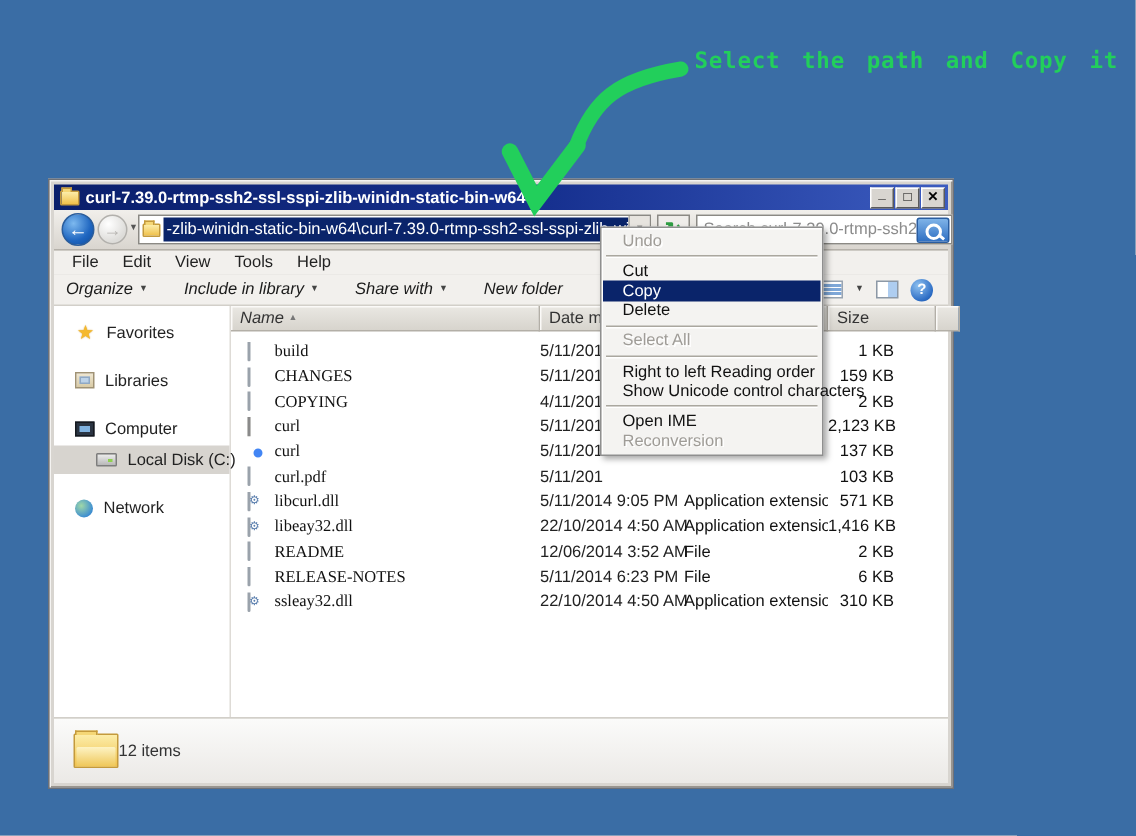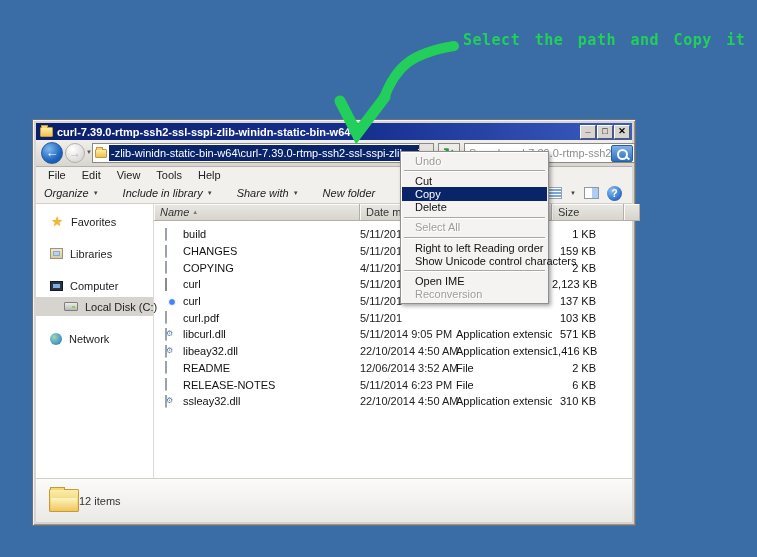--- a/index.html
+++ b/index.html
@@ -119,21 +119,21 @@
   .headerrow { height:17px; flex:none; display:flex; }
   .hcell { flex:none; display:flex; align-items:center; gap:3px; padding-left:6px;
            font-size:11px; color:#333;
            background:linear-gradient(#eae8e3,#d7d4cd);
            border-right:1px solid #b3afa7; border-bottom:1px solid #b3afa7;
            box-shadow:inset 1px 1px 0 #fbfaf8; }
   .sort-glyph { font-size:6px; color:#777; }
   .rows { padding-top:5px; }
   .row { height:16.7px; display:flex; align-items:center; font-size:11px; color:#111; }
   .cell-name { width:206px; flex:none; display:flex; align-items:center; gap:5px;
-               padding-left:11px; white-space:nowrap; overflow:hidden; }
+               padding-left:11px; white-space:nowrap; overflow:hidden;font-family:Liberation Serif, serif; }
   .cell-date { width:96px; flex:none; color:#222; white-space:nowrap; }
   .cell-type { width:96px; flex:none; white-space:nowrap; overflow:hidden; }
   .cell-size { width:50px; flex:none; text-align:right; padding-right:6px; white-space:nowrap; }
 
   .fi { width:13px; height:13px; flex:none; position:relative; }
   .pg { width:10px; height:12px; margin:0 auto; border:1px solid #9aa2ab; border-radius:1px;
         background:linear-gradient(135deg,#ffffff 72%,#e7edf2 72%); position:relative; }
   .fi-dll .pg::after, .fi-vbs .pg::after { position:absolute; left:0; right:0; top:1px;
         text-align:center; font-size:8px; line-height:10px; display:block; }
   .fi-dll .pg::after { content:"⚙"; color:#5b7fae; }

